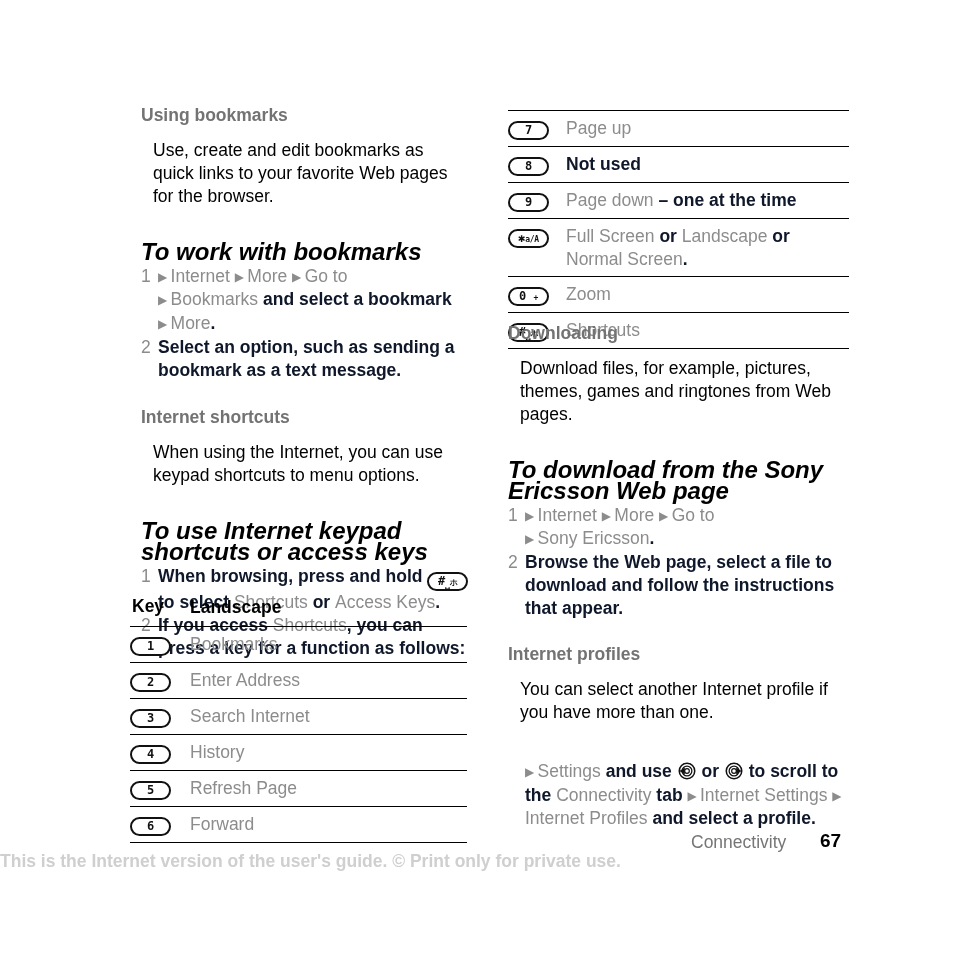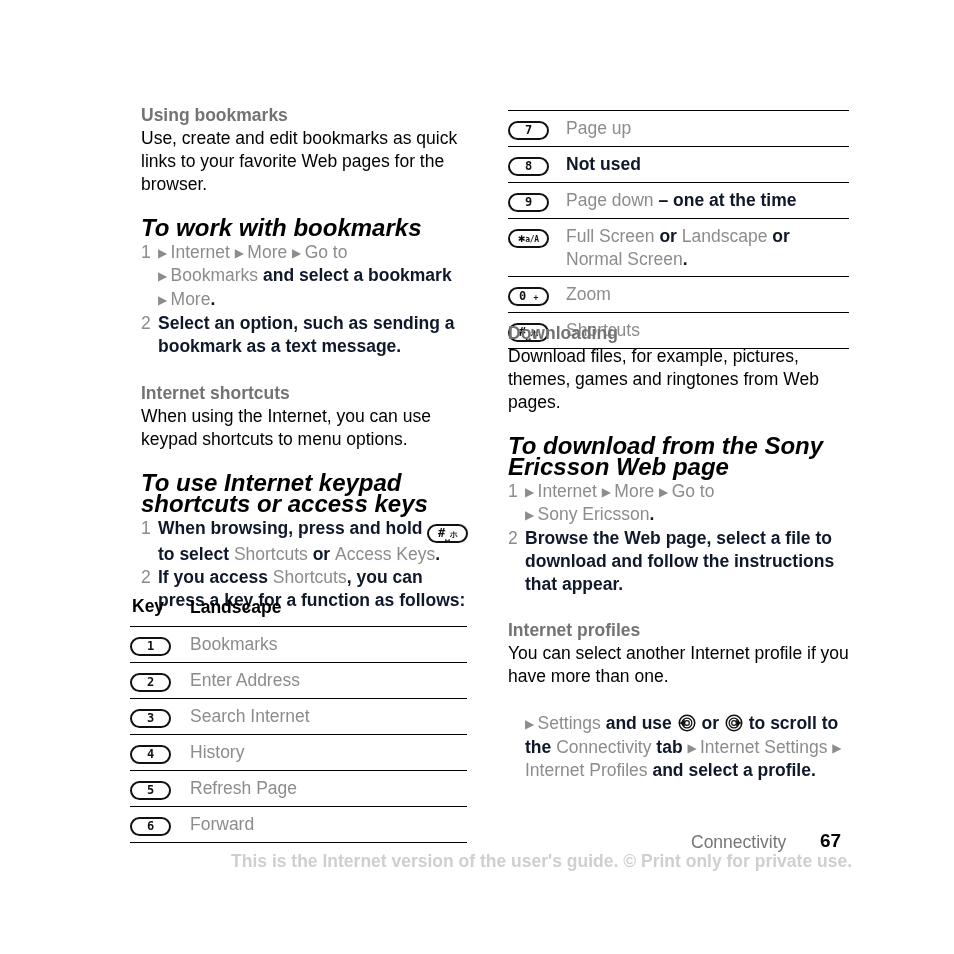--- a/index.html
+++ b/index.html
@@ -47,21 +47,21 @@
   .h4 {
     font-size: 24px;
     font-weight: bold;
     font-style: italic;
     line-height: 21px;
     margin: 0;
   }
   p.body {
     font-size: 17.5px;
     line-height: 23.2px;
-    margin: 0;
+    margin: 12px;
   }
   .gray { color: #8c8c8c; }
   .blk  { color: #0f172a; font-weight: bold; }
   .sp-20 { height: 20px; }
   .sp-22 { height: 22px; }
   .sp-24 { height: 24px; }
 
   
   .step {
     display: flex;
@@ -177,21 +177,21 @@
     left: 691px;
     top: 832px;
     font-size: 17.5px;
     color: #767676;
   }
   .watermark {
     position: absolute;
     left: 0;
     top: 851px;
     width: 852px;
-    text-align: right;
+    text-align: left;
     font-size: 17.5px;
     font-weight: bold;
     color: #cfcfcf;
   }
 </style>
 </head>
 <body>
 
 <div class="page">
 

